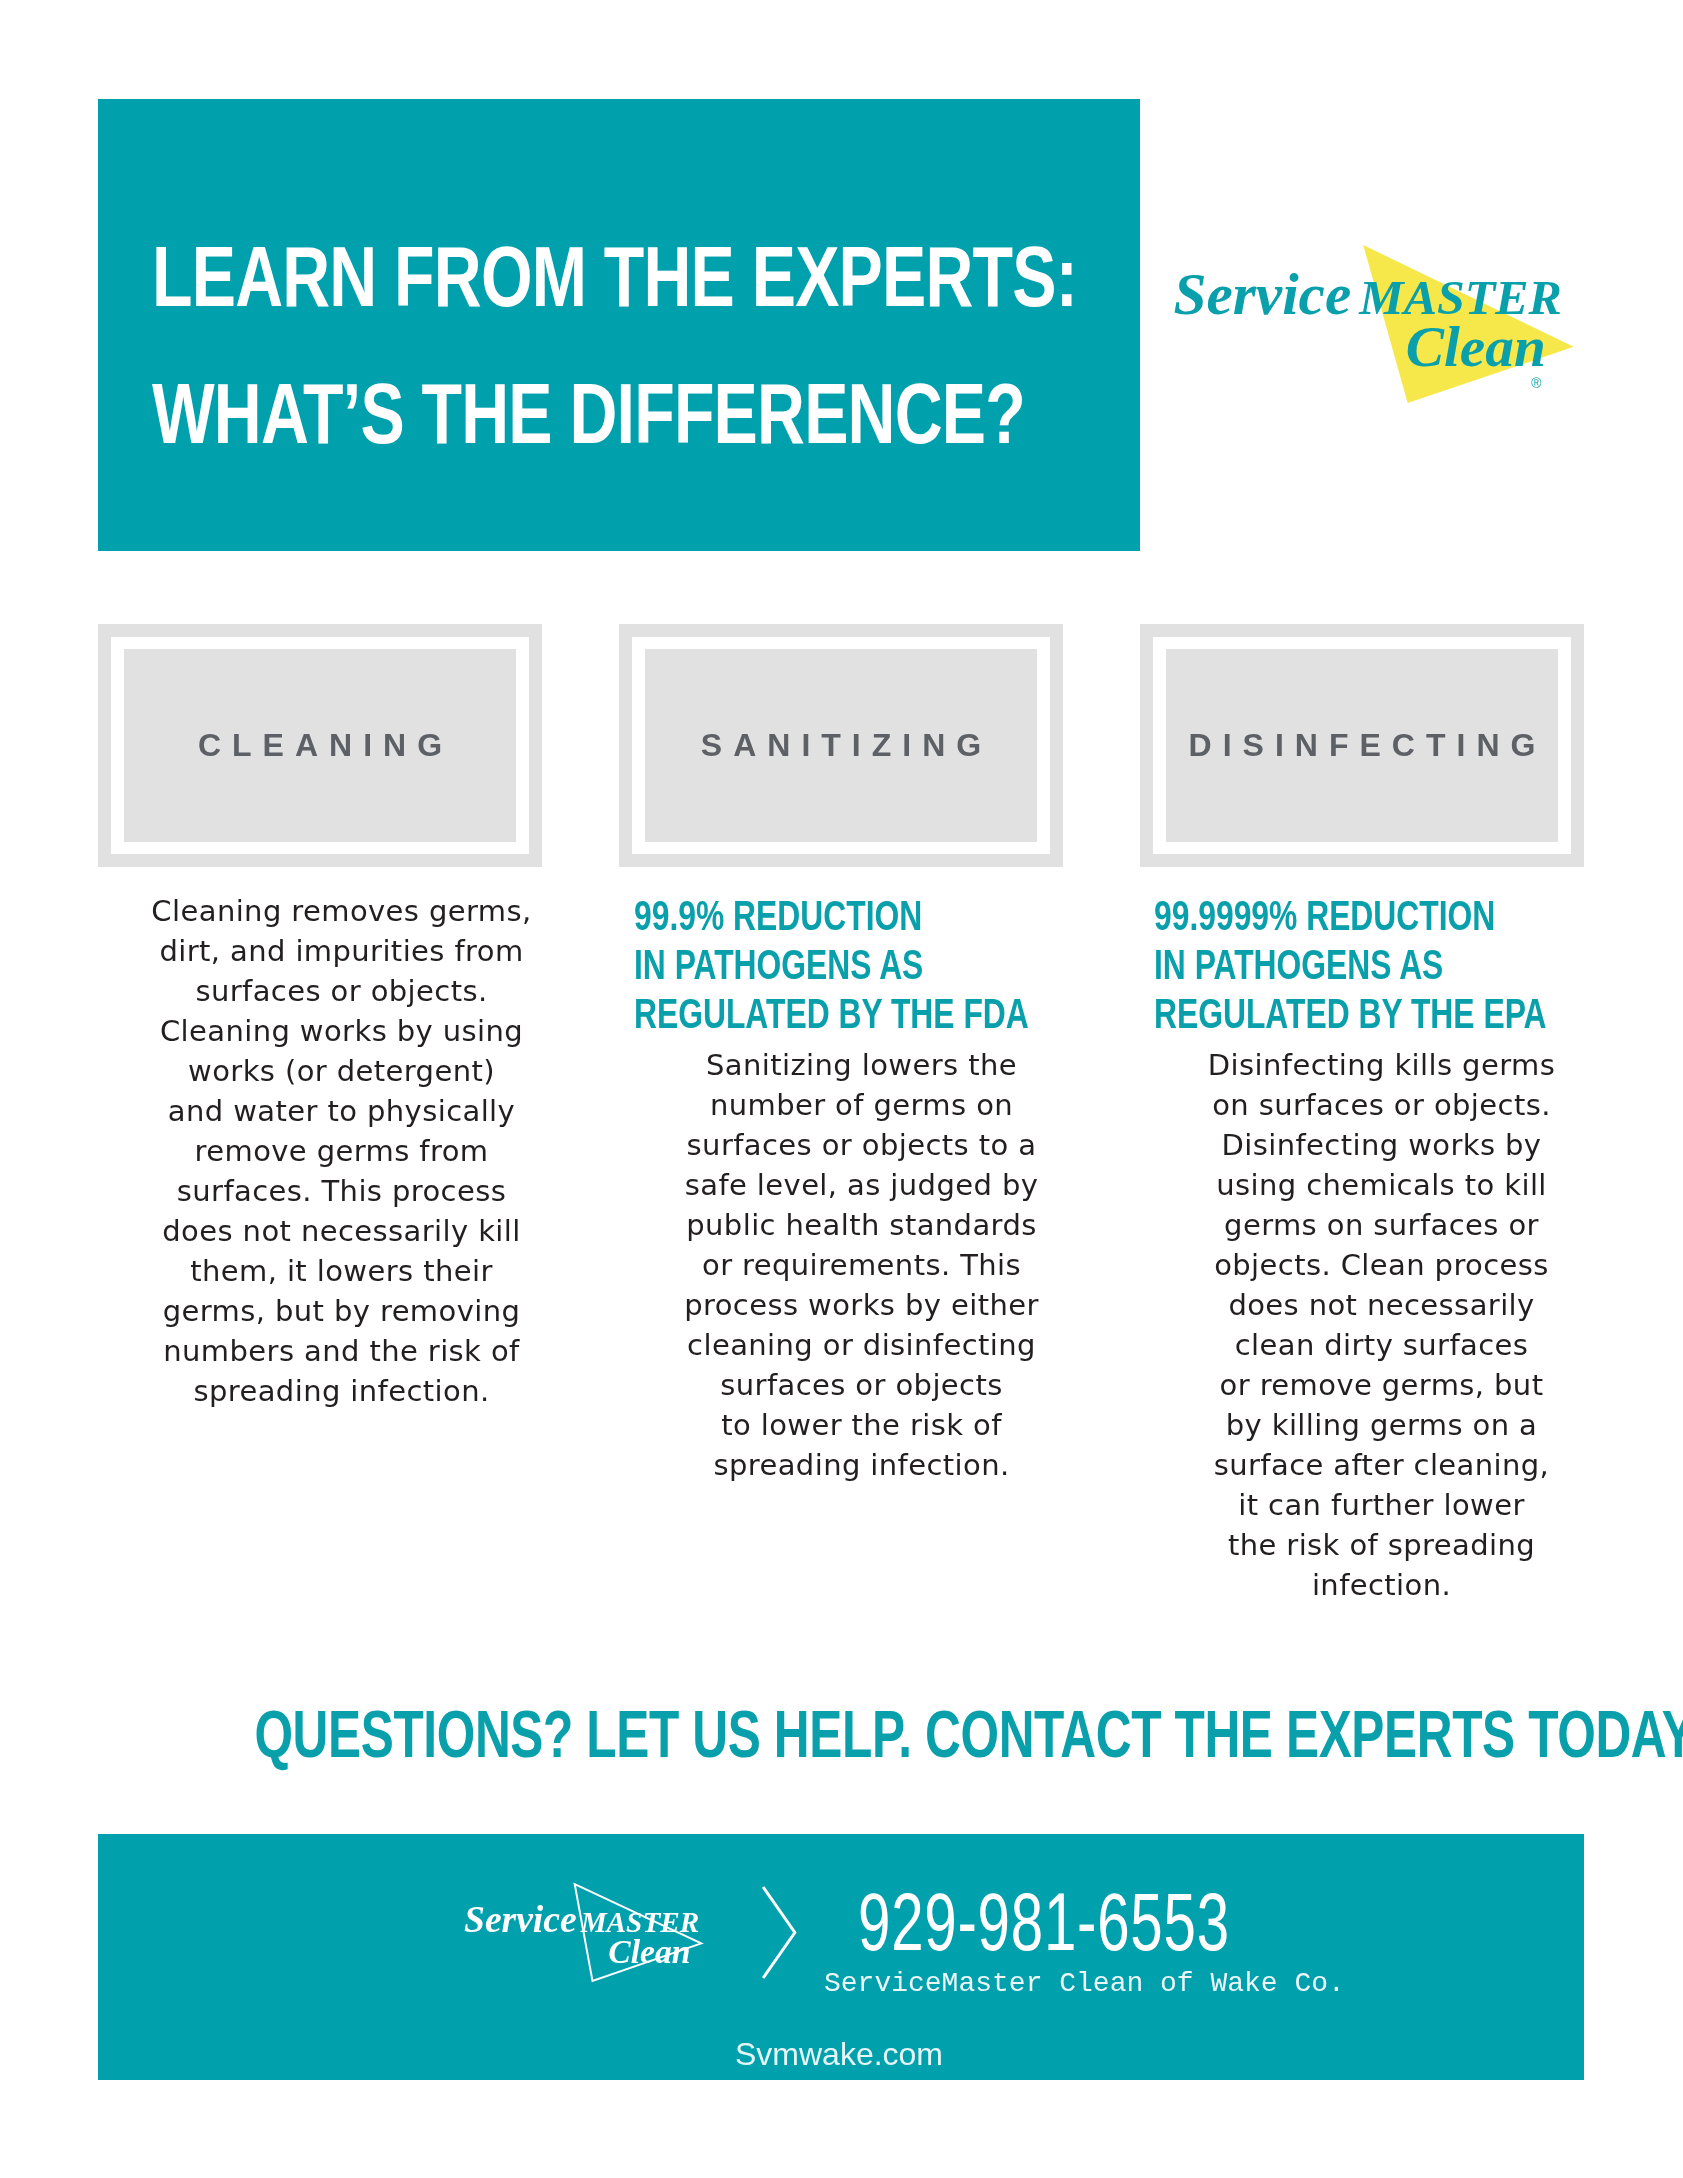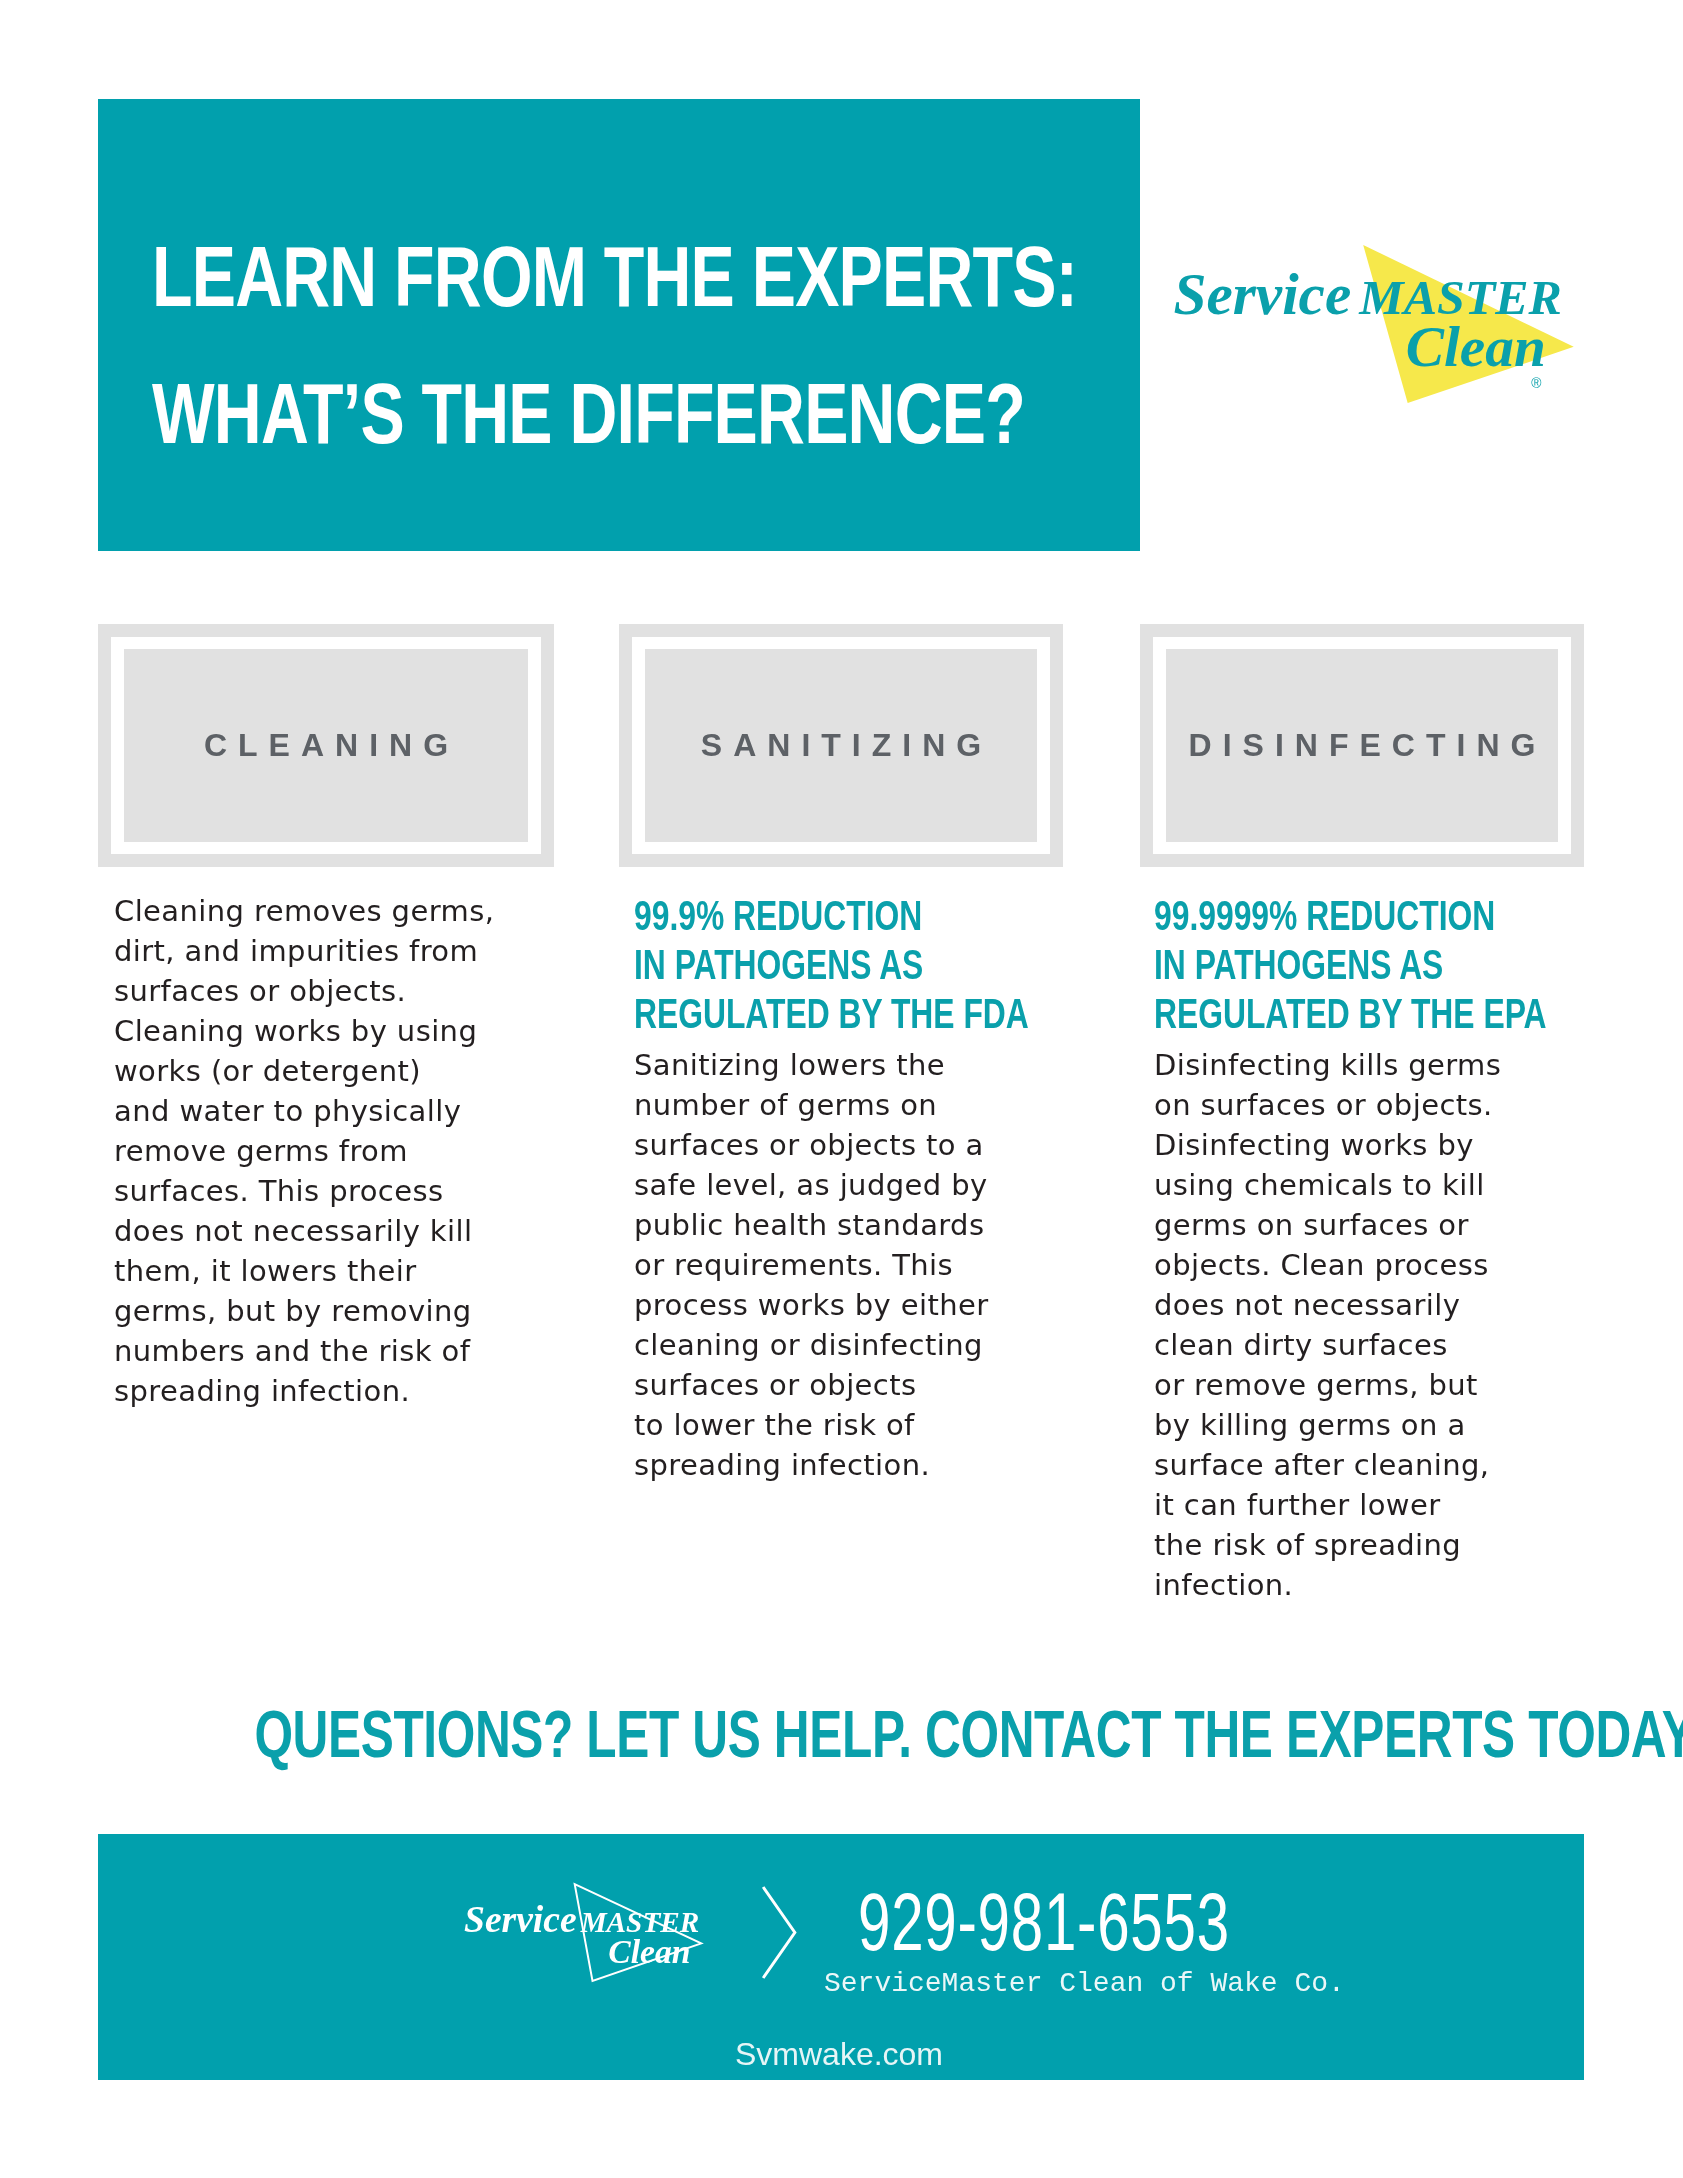--- a/index.html
+++ b/index.html
@@ -64,20 +64,21 @@
       font-size: 43px; line-height: 49px;
       transform: scaleX(0.74); transform-origin: left top;
       white-space: nowrap;
       height: 154px;
     }
     .col-body {
       color: #231f20;
       font-family: "DejaVu Sans", sans-serif;
       font-size: 29px; line-height: 40px;
       letter-spacing: 0.4px;
+      text-align: center;
     }
     .col-body div { white-space: nowrap; }
 
     
     .cta {
       left: 0; top: 1695px; width: 1683px; text-align: center;
     }
     .cta span {
       display: inline-block;
       color: #0aa0ab;
@@ -143,21 +144,21 @@
 <div class="abs logo">
   <svg viewBox="0 0 420 170">
     <polygon points="192,2 405,105 237,162" fill="#f6e84b"></polygon>
     <text x="0" y="72" font-family="Liberation Serif, serif" font-style="italic" font-weight="bold" font-size="60" fill="#0aa0ab">Service</text>
     <text x="188" y="72" font-family="Liberation Serif, serif" font-style="italic" font-weight="bold" font-size="50" fill="#0aa0ab" textLength="205" lengthAdjust="spacingAndGlyphs">MASTER</text>
     <text x="235" y="124" font-family="Liberation Serif, serif" font-style="italic" font-weight="bold" font-size="58" fill="#0aa0ab">Clean</text>
     <text x="362" y="147" font-family="Liberation Sans, sans-serif" font-size="14" fill="#0aa0ab">®</text>
   </svg>
 </div>
 
-<div class="abs card" style="left:98px;padding-left:12px;">
+<div class="abs card" style="left:98px;">
   <div class="card-ring"></div>
   <div class="card-inner">
     <span class="card-label">CLEANING</span>
   </div>
 </div>
 <div class="abs card" style="left:619px;">
   <div class="card-ring"></div>
   <div class="card-inner">
     <span class="card-label">SANITIZING</span>
   </div>

